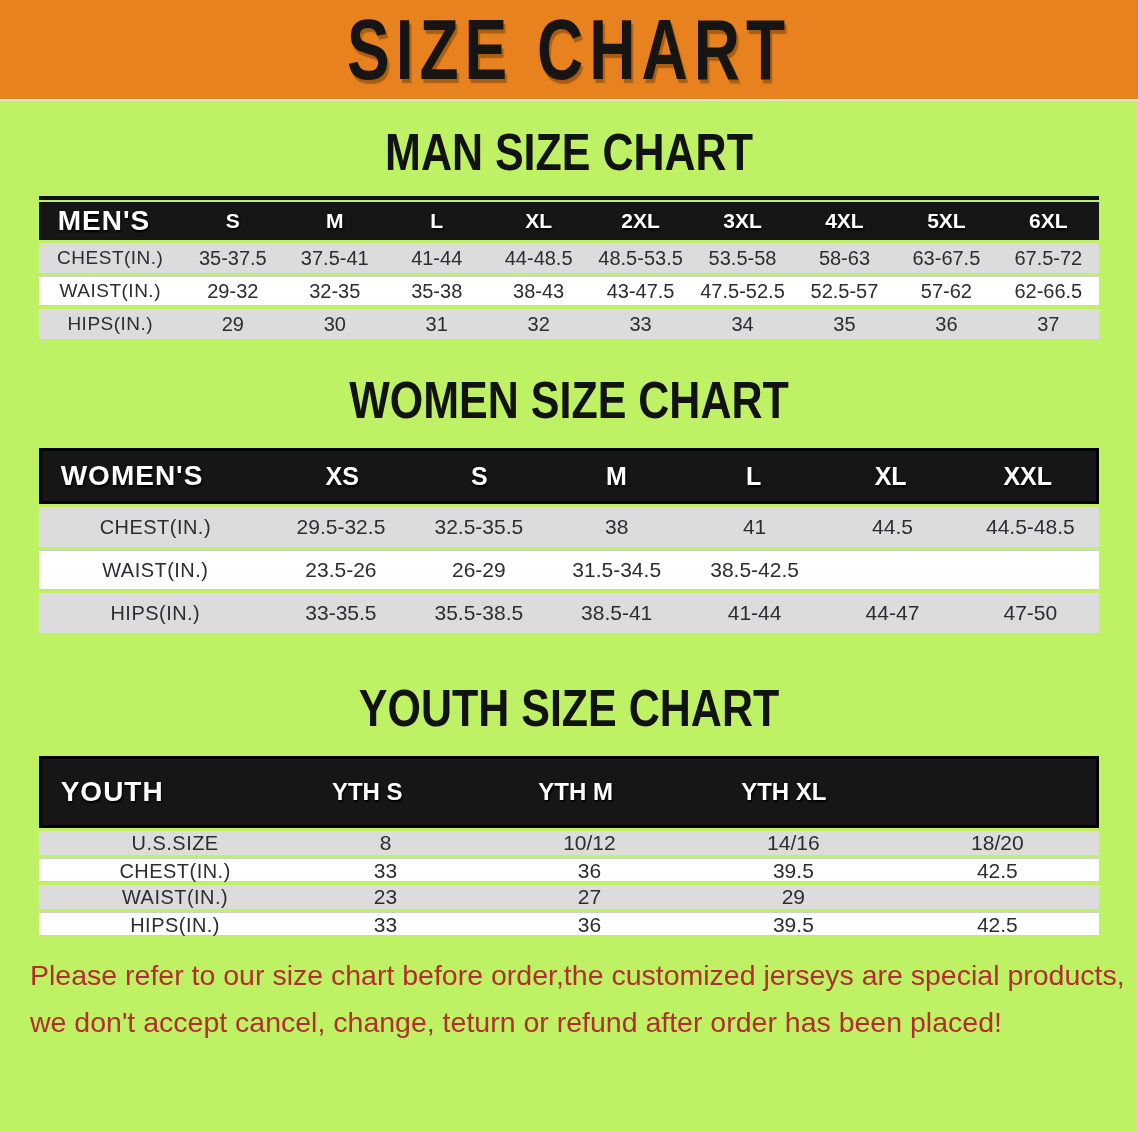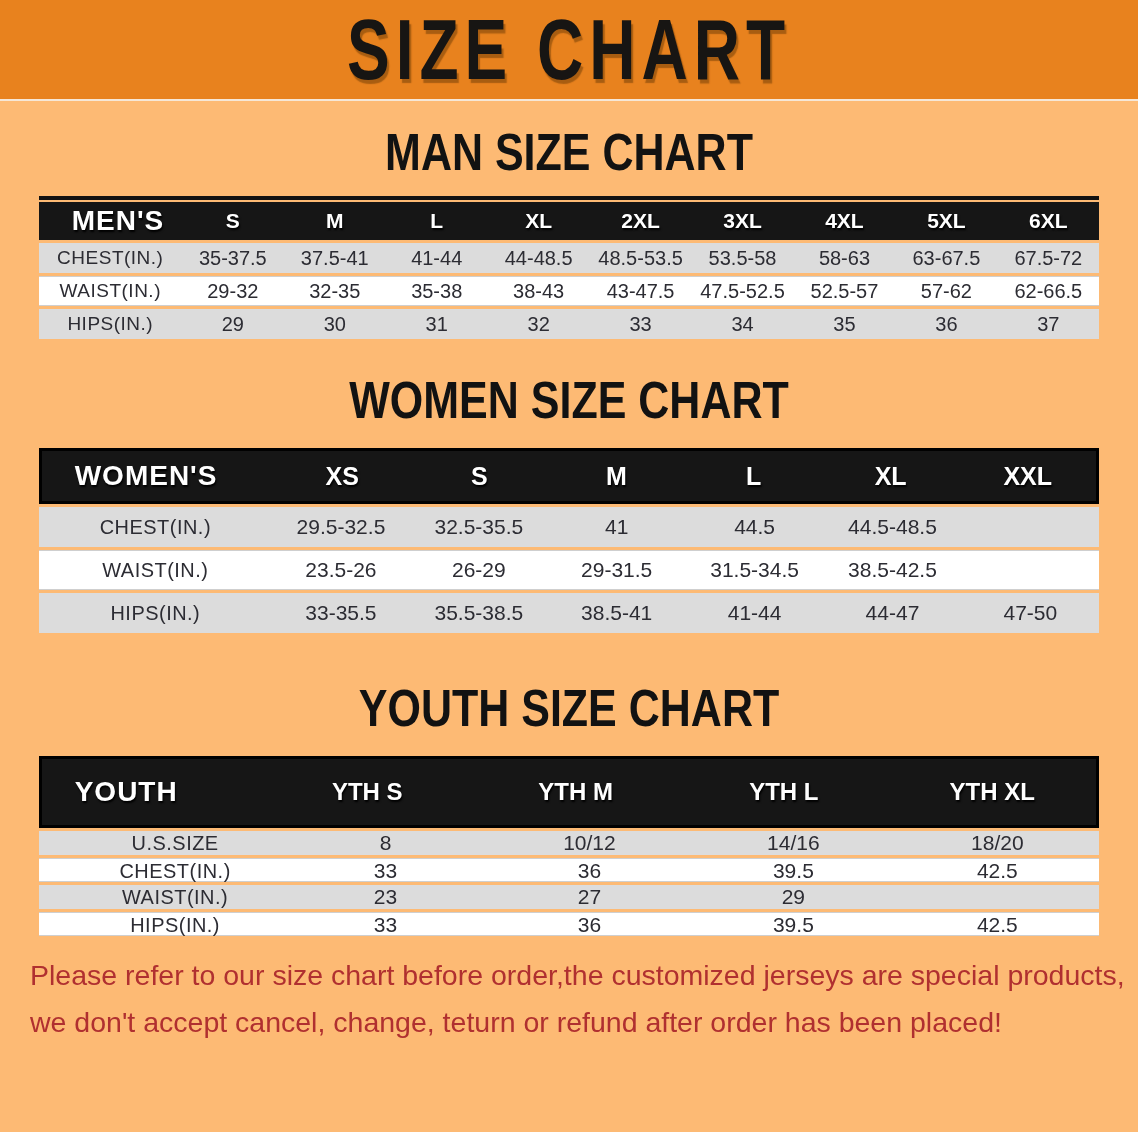--- a/index.html
+++ b/index.html
@@ -4,21 +4,21 @@
 <style>
   * { margin: 0; padding: 0; box-sizing: border-box; }
   html, body { background: #ffffff; }
   body {
     width: 1138px;
     height: 1132px;
     overflow: hidden;
     font-family: "Liberation Sans", sans-serif;
     position: relative;
   }
-  .page { width: 1138px; height: 1132px; background: #fdba74; }
+  .page { width: 1138px; height: 1132px; background: #bef264; }
 
   
   .banner {
     height: 101px;
     background: var(--banner-bg, #e8821e);
     display: flex;
     align-items: center;
     justify-content: center;
     border-bottom: 2px solid #f6e7d6;
   }
@@ -78,21 +78,21 @@
   .table-men   .thead { height: 38px; }
   .table-women .thead { height: 56px; border: 3px solid #000; }
   .table-youth .thead { height: 72px; border: 3px solid #000; }
   .thead .cell {
     color: #ffffff;
     font-weight: 700;
     text-shadow: 1px 2px 2px #000;
   }
   .thead .label-cell {
     justify-content: flex-start;
-    padding-left: 33px;
+    padding-left: 19px;
     letter-spacing: 1px;
   }
   .table-men   .thead .label-cell { font-size: 27px; }
   .table-women .thead .label-cell { font-size: 29px; }
   .table-youth .thead .label-cell { font-size: 29px; }
   .table-men   .thead .cell { font-size: 21px; }
   .table-women .thead .cell { font-size: 25px; text-align: center; }
   .table-youth .thead .cell { font-size: 24px; }
   .table-men   .thead .label-cell,
   .table-women .thead .label-cell,
@@ -190,29 +190,29 @@
               <div class="cell">S</div>
               <div class="cell">M</div>
               <div class="cell">L</div>
               <div class="cell">XL</div>
               <div class="cell">XXL</div>
             </div>
             <div class="trow drow striped">
               <div class="cell label-cell">CHEST(IN.)</div>
               <div class="cell">29.5-32.5</div>
               <div class="cell">32.5-35.5</div>
+              <div class="cell">38</div>
               <div class="cell">41</div>
               <div class="cell">44.5</div>
               <div class="cell">44.5-48.5</div>
             </div>
             <div class="trow drow plain">
               <div class="cell label-cell">WAIST(IN.)</div>
               <div class="cell">23.5-26</div>
               <div class="cell">26-29</div>
-              <div class="cell">29-31.5</div>
               <div class="cell">31.5-34.5</div>
               <div class="cell">38.5-42.5</div>
             </div>
             <div class="trow drow striped">
               <div class="cell label-cell">HIPS(IN.)</div>
               <div class="cell">33-35.5</div>
               <div class="cell">35.5-38.5</div>
               <div class="cell">38.5-41</div>
               <div class="cell">41-44</div>
               <div class="cell">44-47</div>
@@ -220,21 +220,20 @@
             </div>
           </div>
         </section>
         <section>
           <h2 class="section-title title-youth"><span class="condensed">YOUTH SIZE CHART</span></h2>
           <div class="size-table table-youth">
             <div class="trow thead">
               <div class="cell label-cell">YOUTH</div>
               <div class="cell">YTH S</div>
               <div class="cell">YTH M</div>
-              <div class="cell">YTH L</div>
               <div class="cell">YTH XL</div>
             </div>
             <div class="trow drow striped">
               <div class="cell label-cell">U.S.SIZE</div>
               <div class="cell">8</div>
               <div class="cell">10/12</div>
               <div class="cell">14/16</div>
               <div class="cell">18/20</div>
             </div>
             <div class="trow drow plain">

